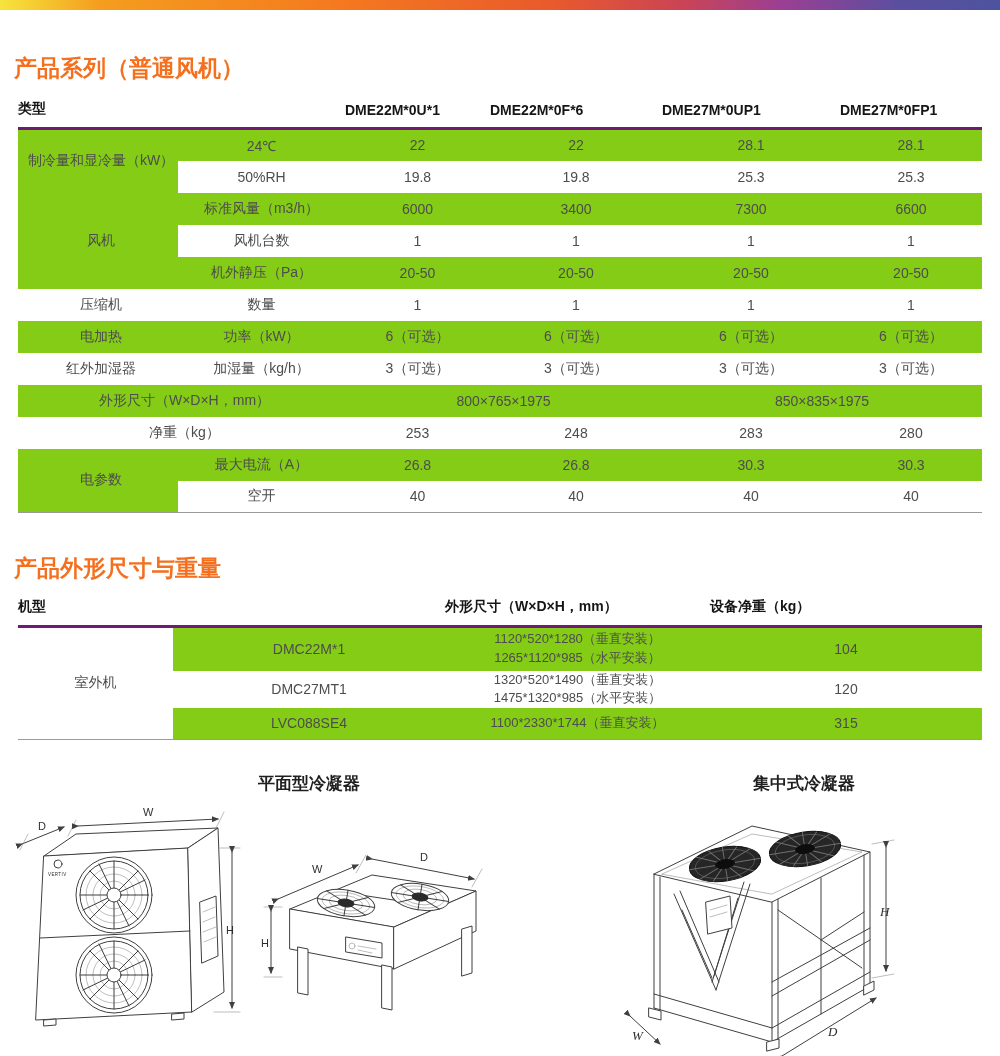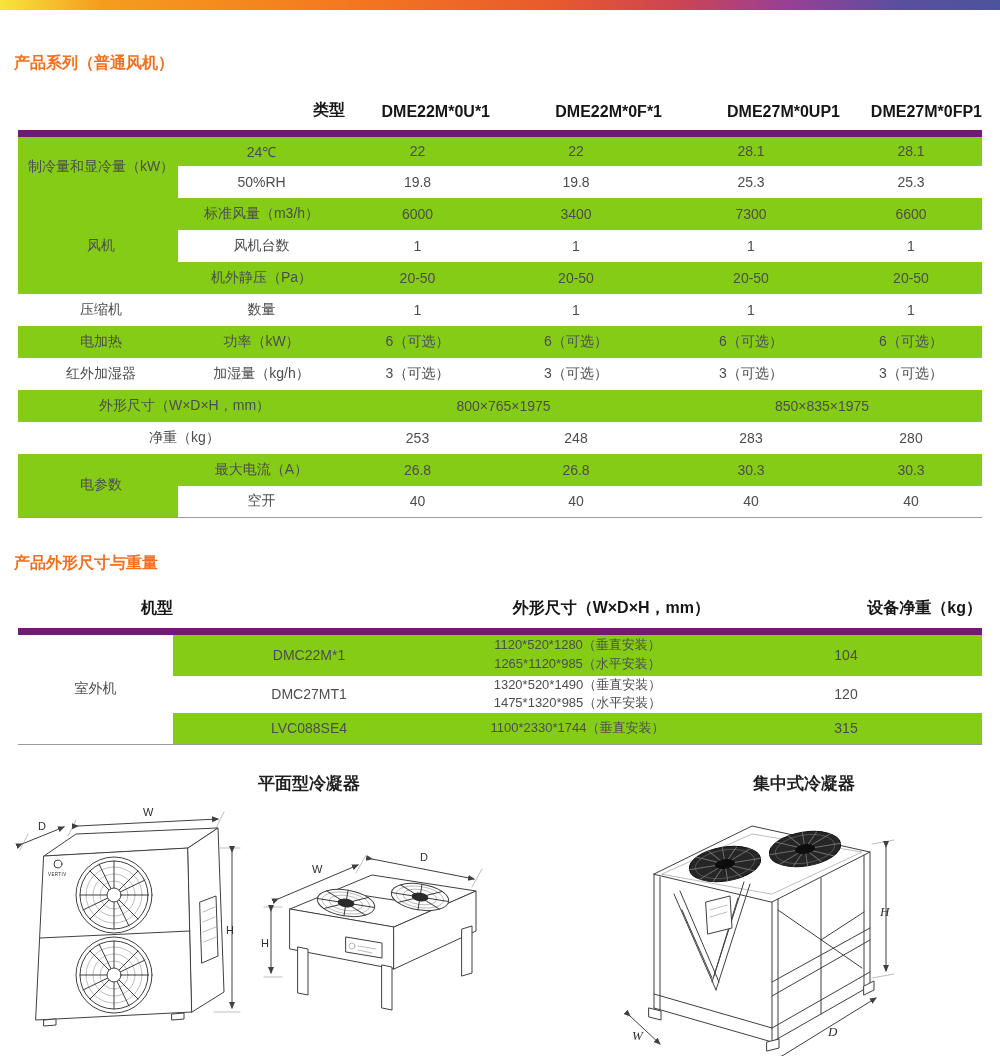--- a/index.html
+++ b/index.html
@@ -1,26 +1,26 @@
 <!DOCTYPE html>
 <html><head>
 <meta charset="utf-8">
 <style>
   html,body{margin:0;padding:0;background:#ffffff;}
   body{width:1000px;height:1056px;position:relative;font-family:"Liberation Sans",sans-serif;color:#4d4d4d;overflow:hidden;}
   .topbar{position:absolute;left:0;top:0;width:1000px;height:10px;
     background:linear-gradient(90deg,#F6E53C 0%,#F59D1E 10%,#F4791F 34%,#E95A2C 55%,#CB4454 68%,#9C3F93 78%,#5A4F9F 90%,#4D539E 100%);}
-  .sec-title{position:absolute;left:14px;font-size:16px;font-weight:800;color:#F4701F;letter-spacing:0px;}
+  .sec-title{position:absolute;left:14px;font-size:23px;font-weight:800;color:#F4701F;letter-spacing:0px;}
   #s1-title{top:53px;}
   #s2-title{top:553px;}
   table{border-collapse:collapse;table-layout:fixed;position:absolute;left:18px;width:964px;
     border-bottom:1px solid #9b9b9b;font-size:14px;color:#4d4d4d;}
   #table1{top:94px;}
   #table2{top:592px;}
-  th{font-size:16px;font-weight:700;color:#161616;border-bottom:7px solid #701a75;padding:6px 0 9px 0;text-align:right;vertical-align:bottom;}
+  th{font-size:14px;font-weight:700;color:#161616;border-bottom:3px solid #701a75;padding:6px 0 9px 0;text-align:left;vertical-align:bottom;}
   td{padding:0;text-align:center;vertical-align:middle;}
   #table1 tr.r{height:32px;}
   .g{background:#84cc16;}
   .lft{text-align:center;padding-left:6px;}
   #table2 tr.r1{height:44px;}
   #table2 tr.r2{height:30px;}
   #table2 tr.r3{height:31px;}
   #table2 td.dims{font-size:13px;line-height:1.45;}
   .diag-title{position:absolute;top:772px;width:220px;text-align:right;font-size:17px;font-weight:700;color:#1f1f1f;}
   #flat-title{left:140px;}
@@ -50,21 +50,21 @@
       <col style="width:167px">
       <col style="width:145px">
     <col style="width:172px">
       <col style="width:178px">
       <col style="width:142px">
   </colgroup>
   <tbody>
       <tr>
     <th colspan="2">类型</th>
     <th>DME22M*0U*1</th>
-    <th>DME22M*0F*1</th>
+    <th>DME22M*0F*6</th>
     <th>DME27M*0UP1</th>
     <th>DME27M*0FP1</th>
   </tr>
   <tr class="r">
     <td class="g lft" rowspan="2">制冷量和显冷量（kW）</td>
     <td class="g">24℃</td>
     <td class="g">22</td>
     <td class="g">22</td>
     <td class="g">28.1</td>
     <td class="g">28.1</td>

